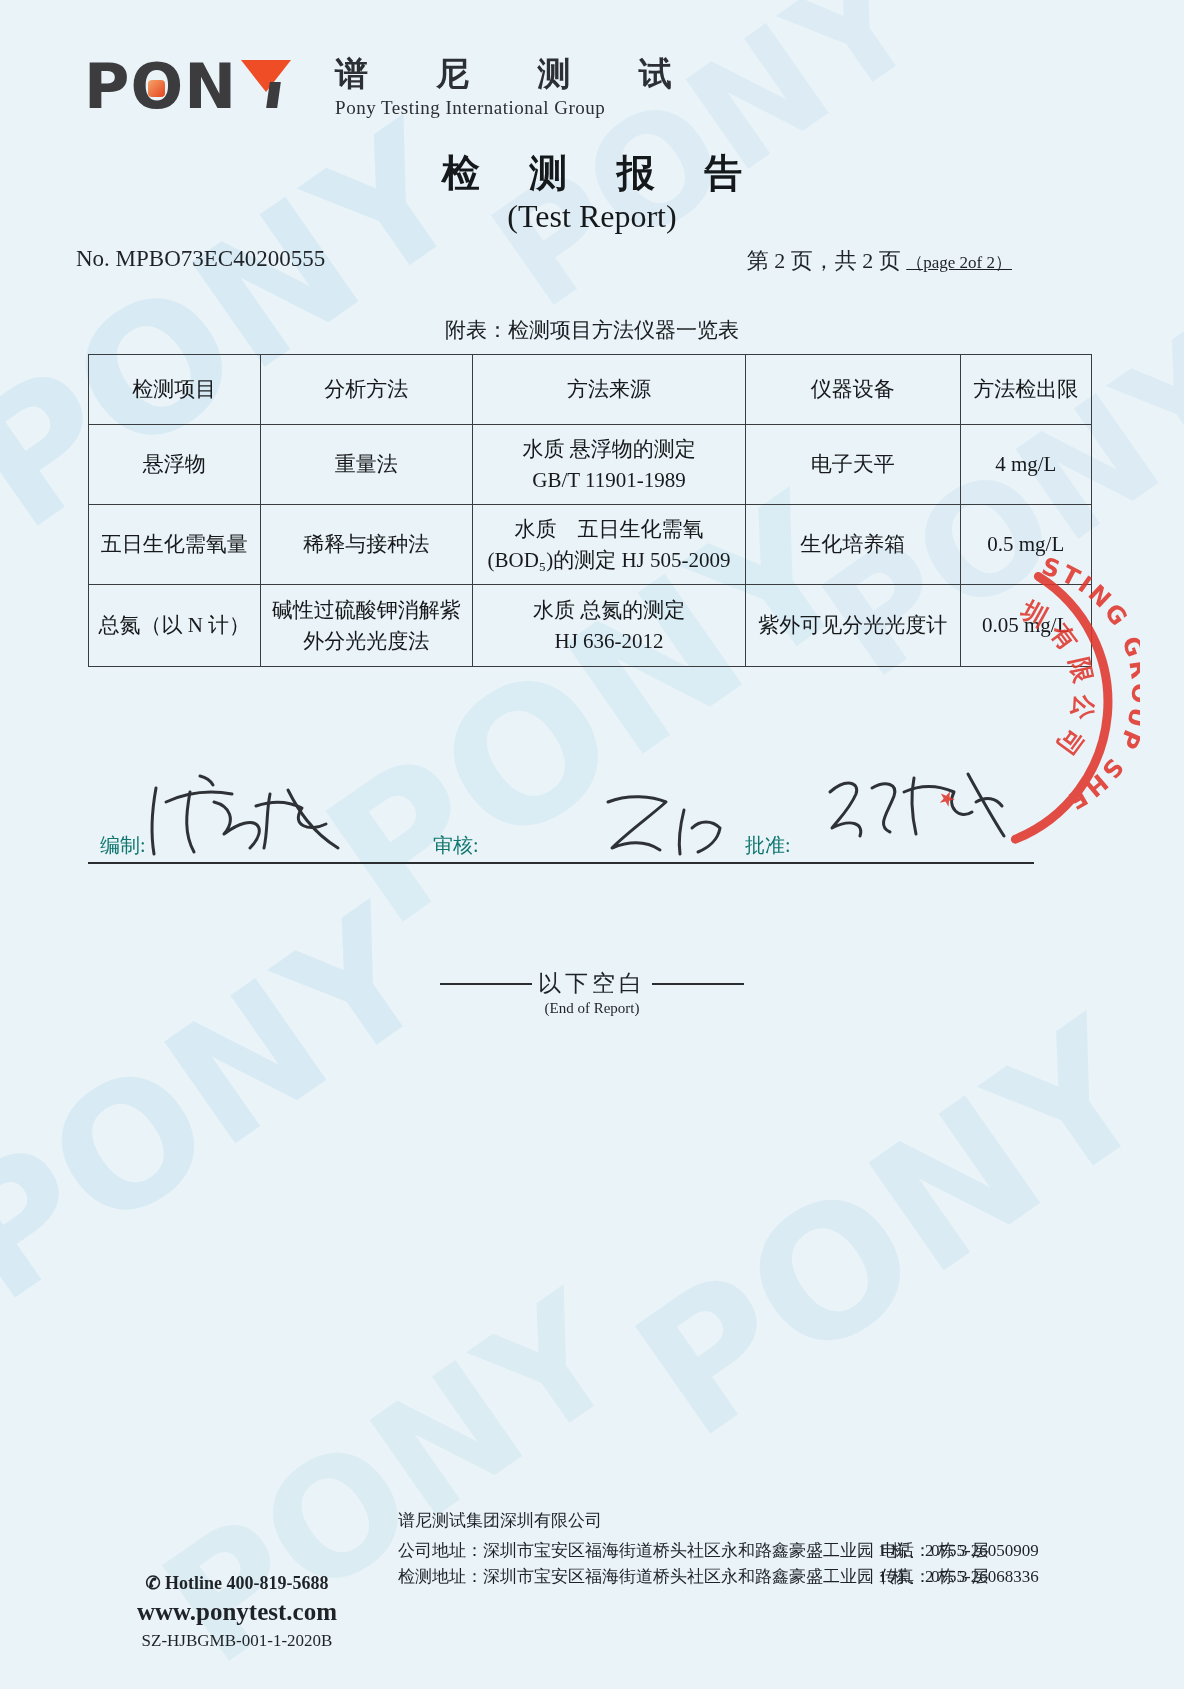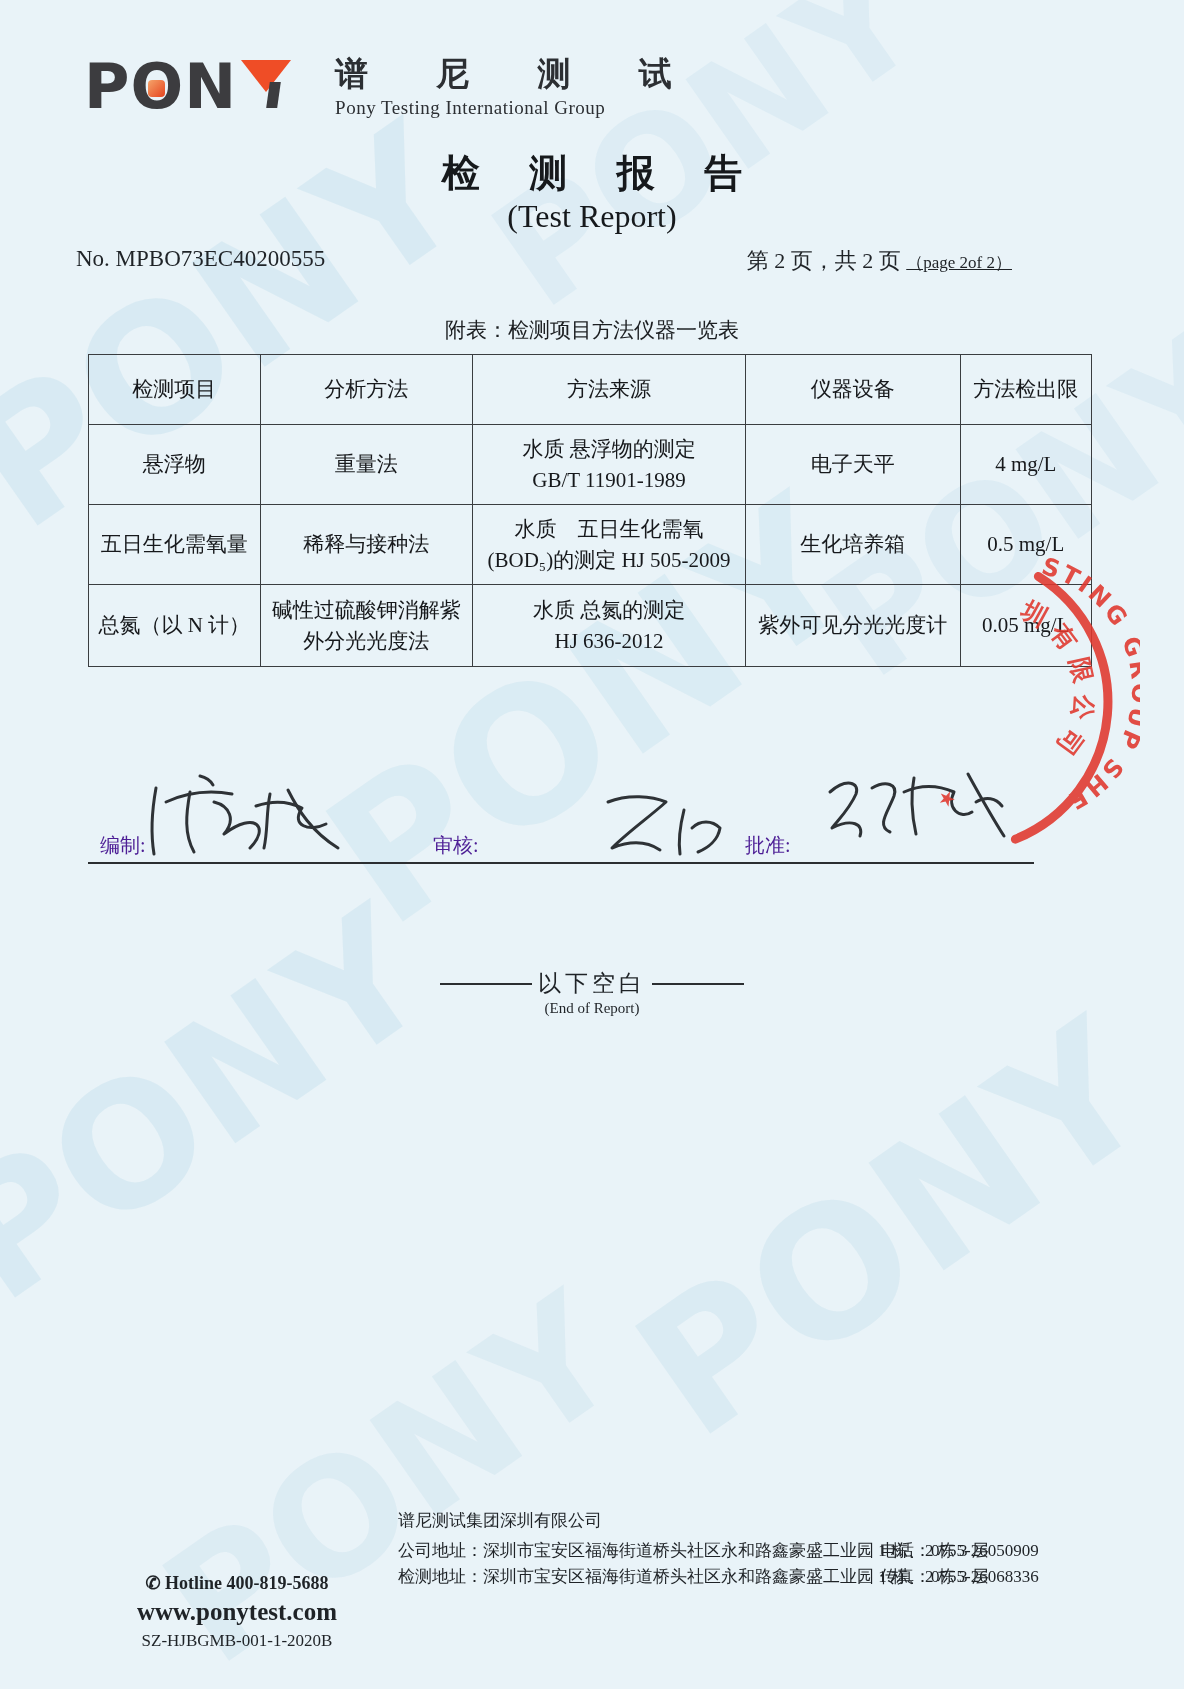--- a/index.html
+++ b/index.html
@@ -58,21 +58,21 @@
       font-size:21px; font-weight:normal; color:#17191c; white-space:pre-line;
       padding:2px 4px; line-height:1.45;}
   table.methods thead tr{height:70px;}
   table.methods tbody tr:nth-child(1){height:80px;}
   table.methods tbody tr:nth-child(2){height:80px;}
   table.methods tbody tr:nth-child(3){height:82px;}
   table.methods tbody tr:nth-child(4){height:84px;}
 
   
   .sig-line{position:absolute; left:88px; top:862px; width:946px; border-top:2px solid #2b2e31;}
-  .sig-label{position:absolute; top:832px; font-size:20px; color:#4c1d95;}
+  .sig-label{position:absolute; top:832px; font-size:20px; color:#0f766e;}
   .lbl-prepared{left:100px;} .lbl-reviewed{left:433px;} .lbl-approved{left:745px;}
   .sig-svg{position:absolute;}
   .sig-svg path{fill:none; stroke:#2e3236; stroke-width:3; stroke-linecap:round; stroke-linejoin:round;}
   .sig-prepared{left:138px; top:768px;}
   .sig-reviewed{left:588px; top:786px;}
   .sig-approved{left:818px; top:760px;}
 
   
   .end-row{position:absolute; left:0; top:968px; width:100%;
       display:flex; align-items:center; justify-content:center; gap:6px;}

